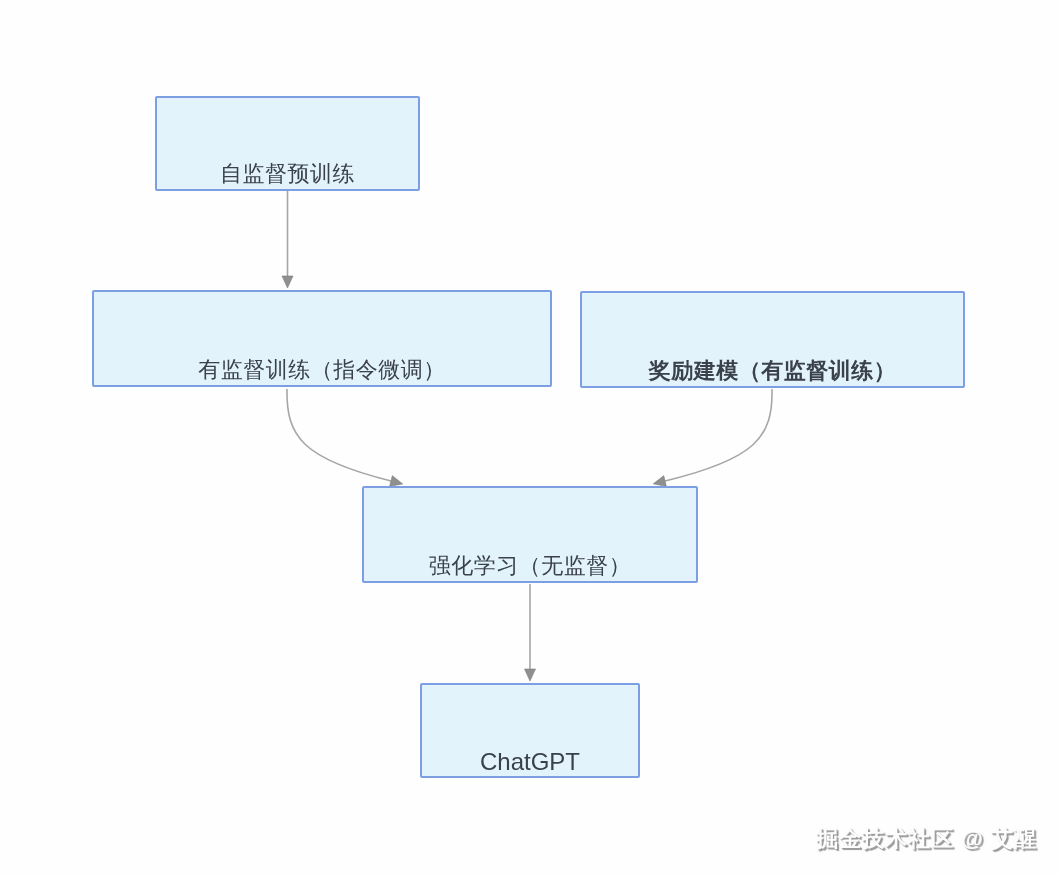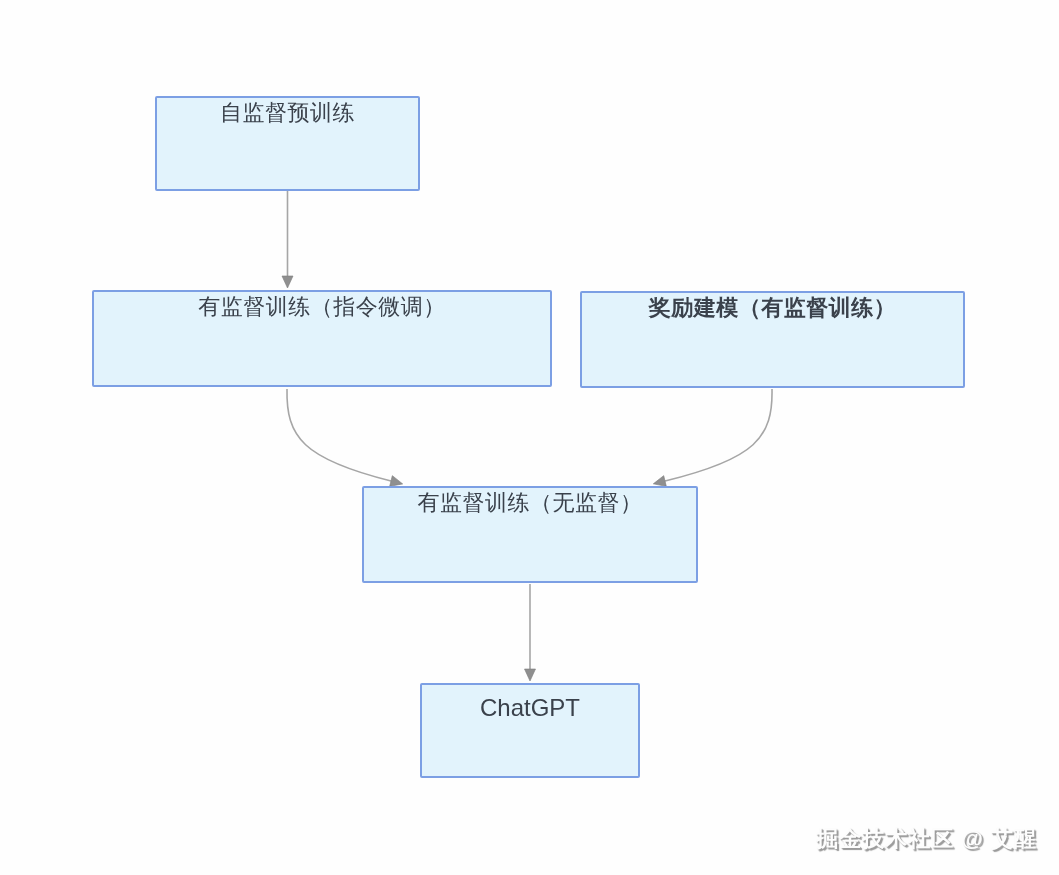--- a/index.html
+++ b/index.html
@@ -28,21 +28,21 @@
     stroke: #a6a6a6;
     stroke-width: 1.6;
   }
   .node {
     position: absolute;
     box-sizing: border-box;
     background: #e2f3fc;
     border: 2px solid #7c9fe4;
     border-radius: 2px;
     display: flex;
-    align-items: flex-start;
+    align-items: flex-end;
     justify-content: center;
   }
   .node-label {
     color: #3a414b;
     font-size: 22px;
     letter-spacing: 0.5px;
     white-space: nowrap;
   }
   .node-pretrain { left: 155px; top: 96px;  width: 265px; height: 95px; }
   .node-sft      { left: 92px;  top: 290px; width: 460px; height: 97px; }
@@ -86,21 +86,21 @@
 
   <div class="node node-sft">
     <span class="node-label">有监督训练（指令微调）</span>
   </div>
 
   <div class="node node-rm">
     <span class="node-label">奖励建模（有监督训练）</span>
   </div>
 
   <div class="node node-rl">
-    <span class="node-label">有监督训练（无监督）</span>
+    <span class="node-label">强化学习（无监督）</span>
   </div>
 
   <div class="node node-chatgpt">
     <span class="node-label">ChatGPT</span>
   </div>
 
   <div class="watermark">掘金技术社区 @ 艾醒</div>
 
 </div>
 

